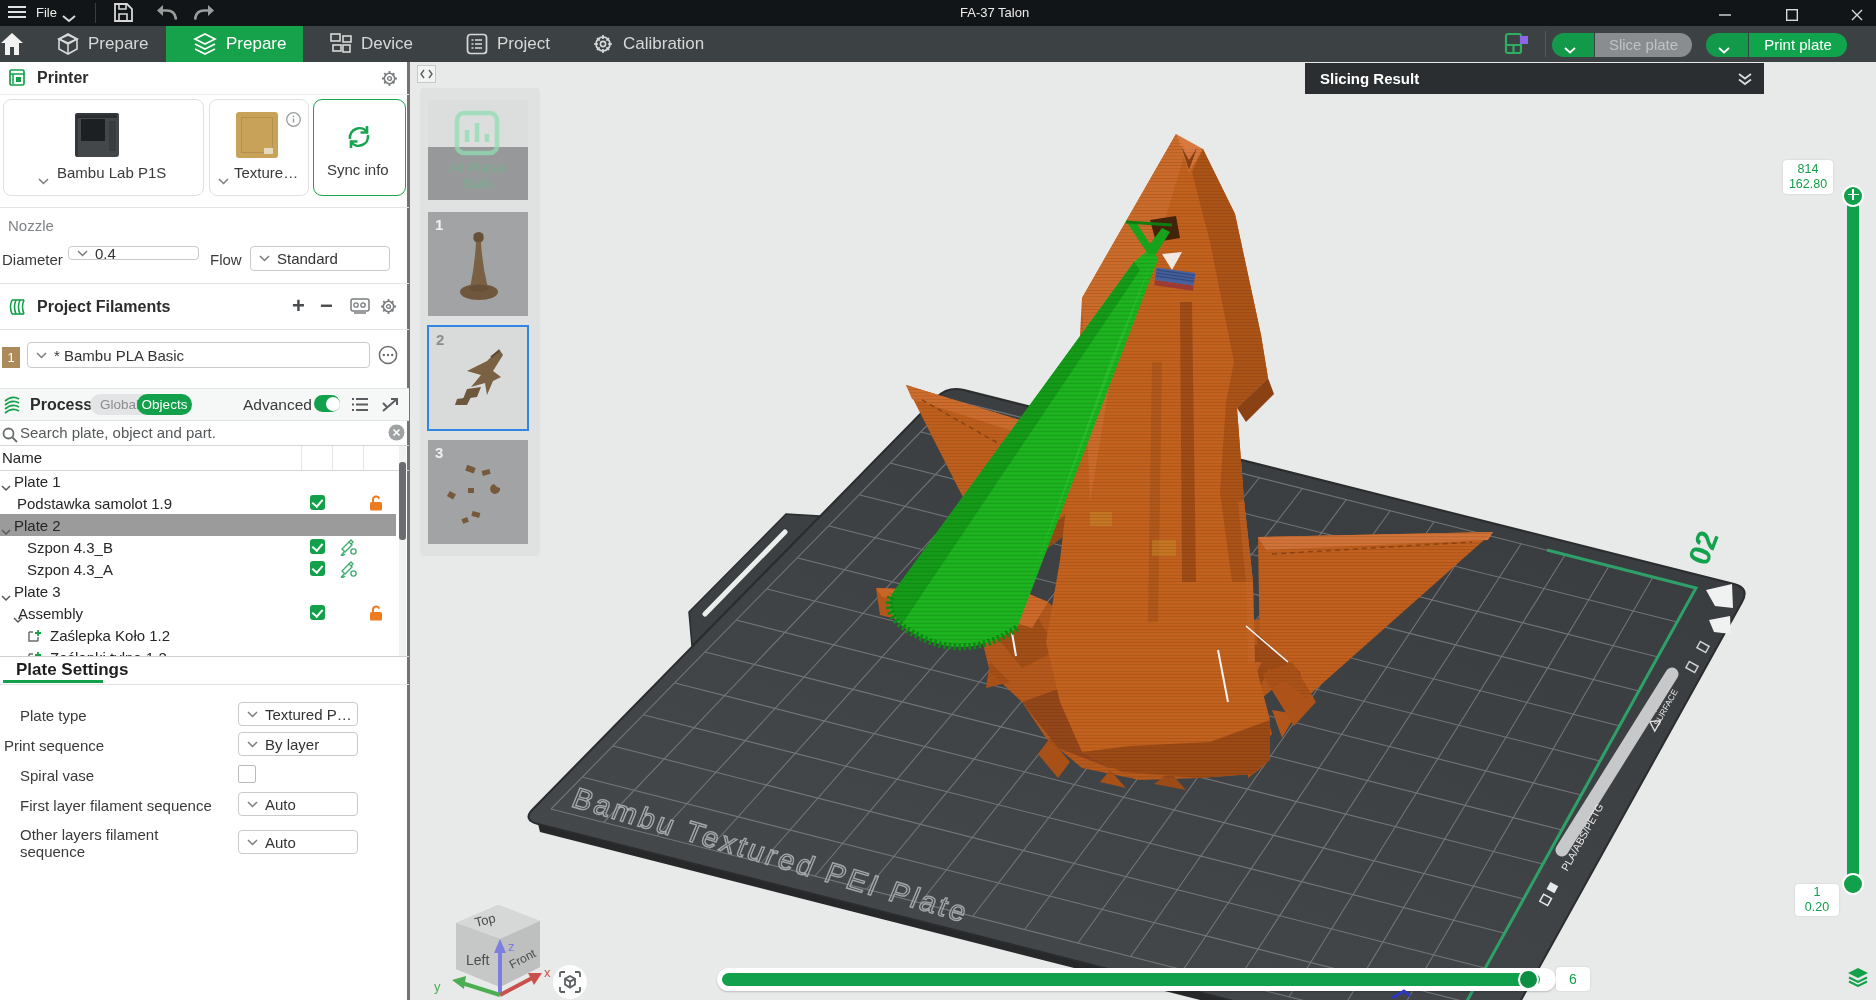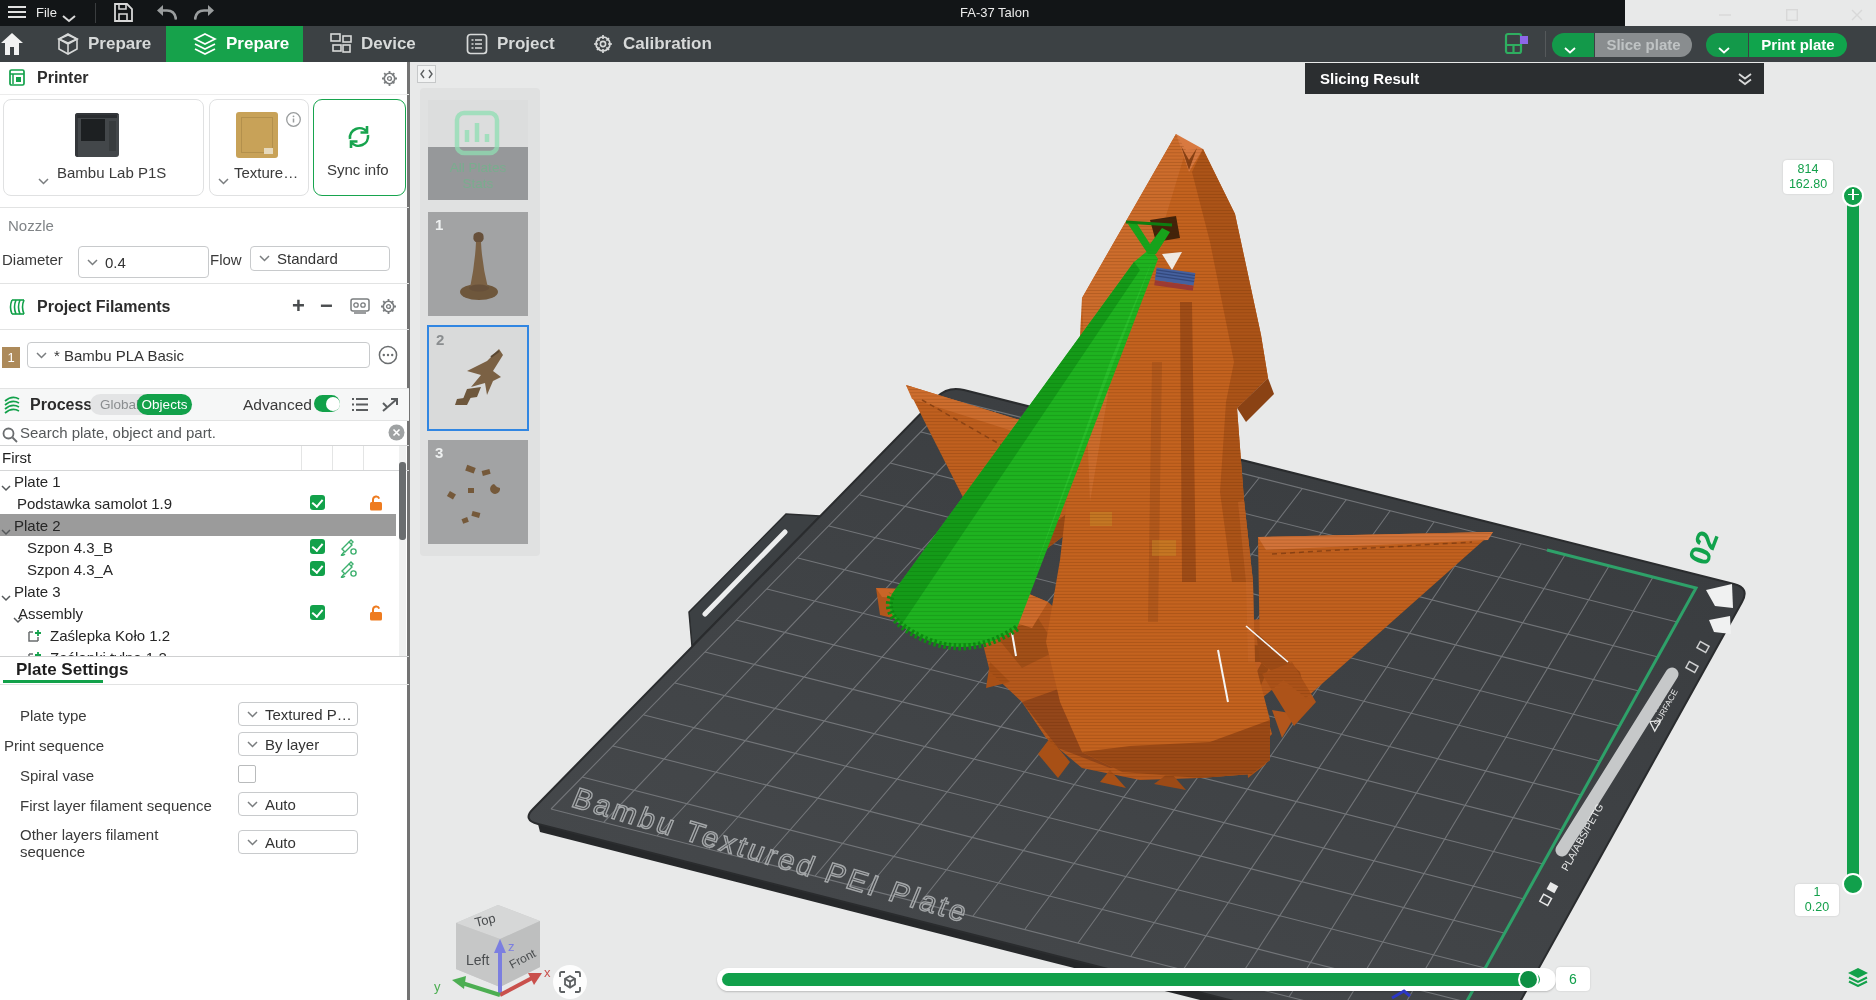--- a/index.html
+++ b/index.html
@@ -1,21 +1,21 @@
 <!DOCTYPE html>
 <html><head><meta charset="utf-8"><style>
 *{margin:0;padding:0;box-sizing:border-box;font-family:"Liberation Sans",sans-serif;}
 html,body{width:1876px;height:1000px;overflow:hidden;background:#e8e9e9;}
 #page{position:relative;width:1876px;height:1000px;}
 .abs{position:absolute;}
 
-#titlebar{left:0;top:0;width:1625px;height:26px;background:#121517;color:#e8e8e8;}
+#titlebar{left:0;top:0;width:1876px;height:26px;background:#121517;color:#e8e8e8;}
 #titlebar .t{position:absolute;top:5px;font-size:13px;color:#ececec;}
 
-#tabbar{left:0;top:26px;width:1876px;height:36px;background:#3c4144;font-weight:bold;}
+#tabbar{left:0;top:26px;width:1876px;height:36px;background:#3c4144;}
 .tab{position:absolute;top:0;height:36px;display:flex;align-items:center;color:#d7d9d9;font-size:17px;}
 .tab svg{margin-right:9px;}
 #tab-preview{background:#16a24b;color:#fff;}
 
 #sidebar{left:0;top:62px;width:410px;height:938px;background:#fff;border-right:3px solid #737373;}
 .hdr{position:absolute;left:0;width:409px;display:flex;align-items:center;font-size:16px;font-weight:bold;color:#2c2c2c;}
 .sep{position:absolute;left:0;width:409px;height:1px;background:#e2e3e3;}
 .card{position:absolute;border:1px solid #e0e1e2;border-radius:8px;background:#fff;}
 .ddl{position:absolute;border:1px solid #c8cacc;border-radius:4px;background:#fff;font-size:15px;color:#333;display:flex;align-items:center;}
 .lbl{position:absolute;font-size:15px;color:#3a3a3a;}
@@ -169,21 +169,21 @@
 <div class="abs" style="left:344px;top:60px"><svg width="30" height="30" viewBox="0 0 30 30">
           <path d="M6 17 A9.5 9.5 0 0 1 23 10" fill="none" stroke="#17a44e" stroke-width="2.6"></path>
           <path d="M23 4 v6.5 h-6.5" fill="none" stroke="#17a44e" stroke-width="2.6"></path>
           <path d="M24 13 A9.5 9.5 0 0 1 7 20" fill="none" stroke="#17a44e" stroke-width="2.6"></path>
           <path d="M7 26 v-6.5 h6.5" fill="none" stroke="#17a44e" stroke-width="2.6"></path>
         </svg></div>
 <div class="lbl" style="left:327px;top:99px;font-size:15px">Sync info</div>
 <div class="sep" style="top:145px"></div>
 <div class="glbl" style="left:8px;top:155px">Nozzle</div>
 <div class="lbl" style="left:2px;top:189px">Diameter</div>
-<div class="ddl" style="left:78px;top:184px;width:131px;height:32px"><span style="margin:0 7px 0 8px;display:flex">
+<div class="ddl" style="left:68px;top:184px;width:131px;height:14px"><span style="margin:0 7px 0 8px;display:flex">
           <svg width="11" height="7" viewBox="0 0 11 7">
             <path d="M1 1 l4.5 4.5 L10 1" fill="none" stroke="#7a7d7f" stroke-width="1.5"></path>
           </svg>
         </span>0.4</div>
 <div class="lbl" style="left:210px;top:189px">Flow</div>
 <div class="ddl" style="left:250px;top:184px;width:140px;height:25px"><span style="margin:0 7px 0 8px;display:flex">
           <svg width="11" height="7" viewBox="0 0 11 7">
             <path d="M1 1 l4.5 4.5 L10 1" fill="none" stroke="#7a7d7f" stroke-width="1.5"></path>
           </svg>
         </span>Standard</div>
@@ -256,21 +256,21 @@
 <div class="abs" style="left:2px;top:365px"><svg width="16" height="16" viewBox="0 0 16 16">
           <circle cx="6.5" cy="6.5" r="5" fill="none" stroke="#6a6d6f" stroke-width="1.8"></circle>
           <path d="M10.5 10.5 L15 15" stroke="#6a6d6f" stroke-width="1.8"></path>
         </svg></div>
 <div class="glbl" style="left:20px;top:362px;color:#55585a">Search plate, object and part.</div>
 <div class="abs" style="left:388px;top:362px"><svg width="17" height="17" viewBox="0 0 17 17">
           <circle cx="8.5" cy="8.5" r="8" fill="#9fa2a3"></circle>
           <path d="M5.5 5.5 l6 6 M11.5 5.5 l-6 6" stroke="#fff" stroke-width="1.6"></path>
         </svg></div>
 <div class="sep" style="top:383px;background:#d5d6d7"></div>
-<div class="lbl" style="left:2px;top:387px;font-size:15px;color:#1e1e1e">First</div>
+<div class="lbl" style="left:2px;top:387px;font-size:15px;color:#1e1e1e">Name</div>
 <div class="abs" style="left:301px;top:384px;width:1px;height:24px;background:#e4e5e5"></div>
 <div class="abs" style="left:332px;top:384px;width:1px;height:24px;background:#e4e5e5"></div>
 <div class="abs" style="left:363px;top:384px;width:1px;height:24px;background:#e4e5e5"></div>
 <div class="sep" style="top:408px;background:#d5d6d7"></div>
 <div class="abs" style="left:0;top:0;width:409px;height:594px;overflow:hidden">
         <div class="abs" style="left:1px;top:416px"><svg width="10" height="7">
             <path d="M1 1 l4 4 4-4" fill="none" stroke="#55585a" stroke-width="1.5"></path>
           </svg></div>
         <div class="trow" style="top:408px">
           <span style="margin-left:14px">Plate 1</span>

